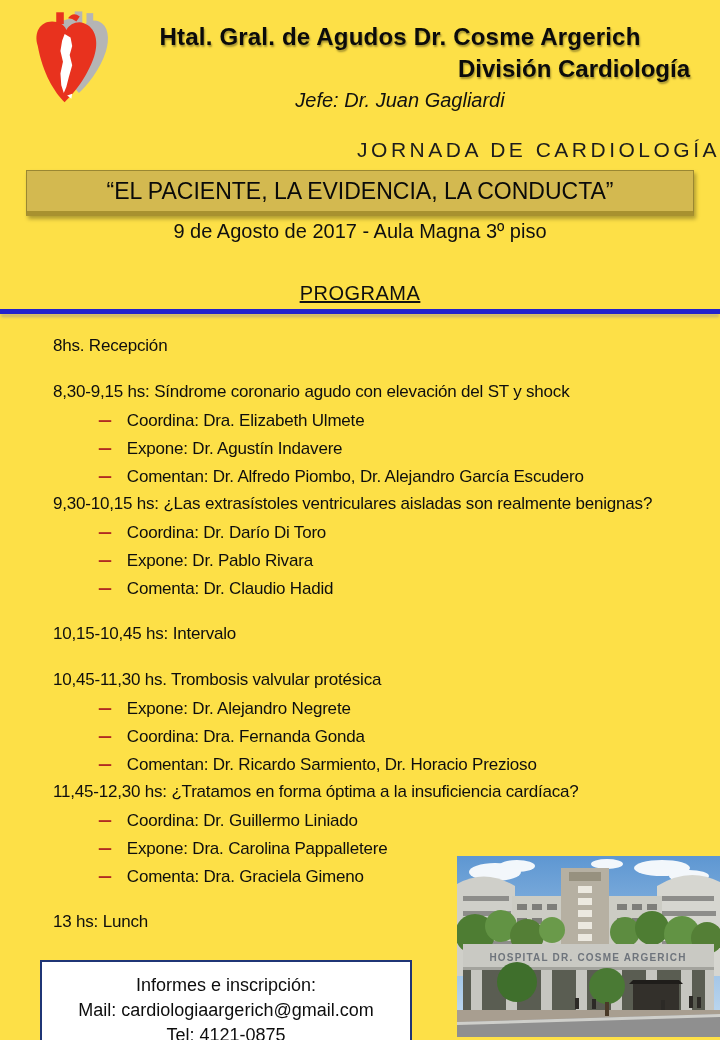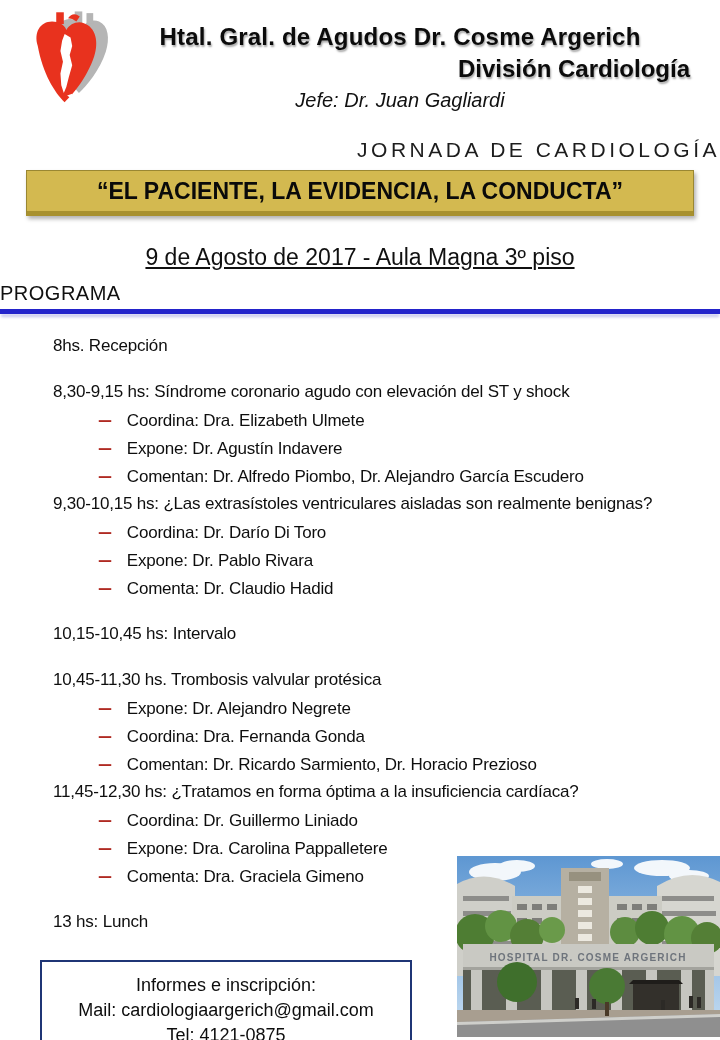--- a/index.html
+++ b/index.html
@@ -1,42 +1,42 @@
 <!DOCTYPE html>
 <html style="--banner-gold: #d3b950; --banner-border: #9a8732; --banner-border-bottom: #a8912f; --rule-blue: #2323cb; --bullet-red: #b02a22; --logo-red: #e8321e; --logo-gray: #b5b5b5; --box-border: #1f3575;"><head>
 <meta charset="utf-8">
 <style>
   html,body{margin:0;padding:0;background:#e9e9e9;}
   .page{
     position:relative;width:720px;height:1040px;margin:0 auto;
-    background:#ffffff;overflow:hidden;
+    background:#fde047;overflow:hidden;
     font-family:"Liberation Sans",sans-serif;color:#111;
   }
   
   .logo{position:absolute;left:26px;top:6px;width:84px;height:110px;}
   .hdr{position:absolute;left:110px;right:30px;top:20px;text-align:center;}
   .hosp{font-size:24px;font-weight:bold;letter-spacing:.2px;line-height:33px;
         color:#0b0b0b;text-shadow:1px 2px 2px rgba(0,0,0,.35);white-space:nowrap;}
   .divi{font-size:24px;font-weight:bold;line-height:32px;color:#0b0b0b;
         text-shadow:1px 2px 2px rgba(0,0,0,.35);text-align:right;}
   .jefe{font-size:20px;font-style:italic;font-weight:500;line-height:30px;color:#111;}
   
   .kicker{position:absolute;left:0;right:0;top:138px;text-align:right;
           font-size:21px;letter-spacing:3.5px;color:#1d1d1d;}
   .banner{position:absolute;left:26px;right:26px;top:170px;height:40px;
           background:var(--banner-gold);
           border:1px solid var(--banner-border);
           border-bottom:5px solid var(--banner-border-bottom);
           box-shadow:2px 3px 4px rgba(0,0,0,.30);
           text-align:center;line-height:40px;
-          font-size:23px;font-weight:bold;color:#0a0a0a;white-space:nowrap;}
-  .datev{position:absolute;left:0;right:0;top:244px;text-align:center;
-         font-size:23px;color:#101010;text-decoration:underline;}
-  .progl{position:absolute;left:0;right:0;top:282px;
-         font-size:20px;letter-spacing:.5px;color:#101010;}
+          font-size:23px;font-weight:normal;color:#0a0a0a;white-space:nowrap;}
+  .datev{position:absolute;left:0;right:0;top:220px;text-align:center;
+         font-size:20px;color:#101010;}
+  .progl{position:absolute;left:0;right:0;top:282px;text-align:center;
+         font-size:20px;letter-spacing:.5px;color:#101010;text-decoration:underline;}
   .rule{position:absolute;left:0;right:0;top:309px;height:5px;
         background:var(--rule-blue);
         box-shadow:0 4px 3px -1px rgba(80,80,200,.35);}
   
   .program{position:absolute;left:53px;top:332px;right:4px;
            font-size:17px;letter-spacing:-.2px;color:#0e0e0e;}
   .pline{height:28px;line-height:28px;white-space:nowrap;}
   .pline.gap{margin-top:18px;}
   .pline .dash{display:inline-block;margin-left:47px;margin-right:17px;
                color:var(--bullet-red);font-weight:bold;font-size:18px;

